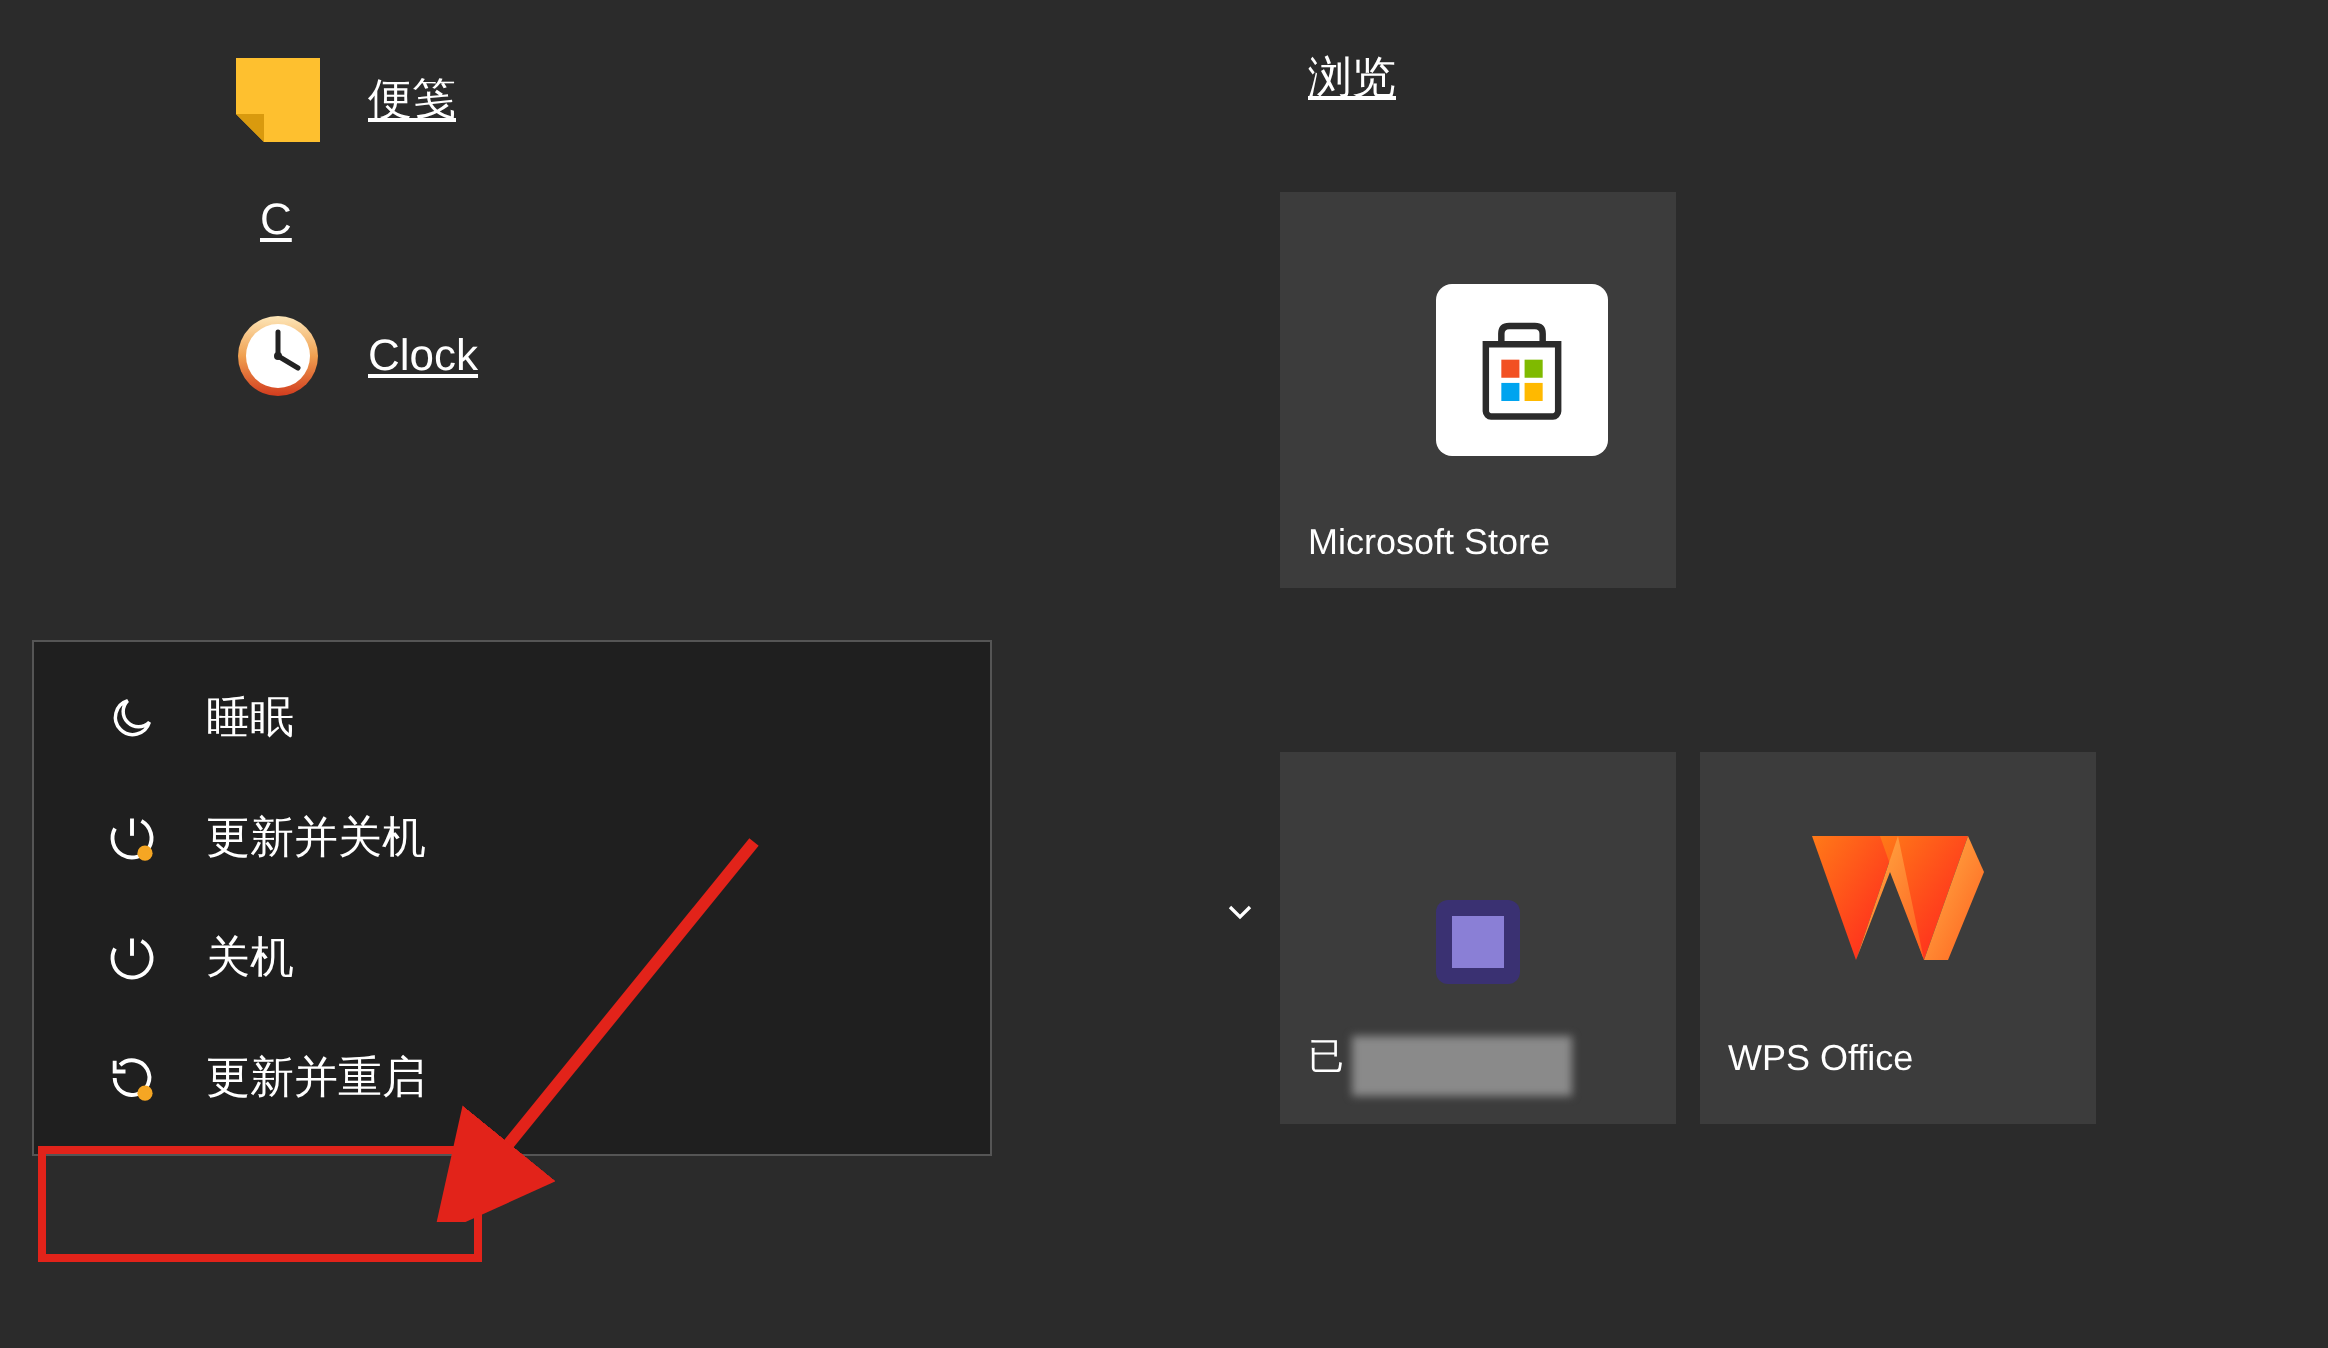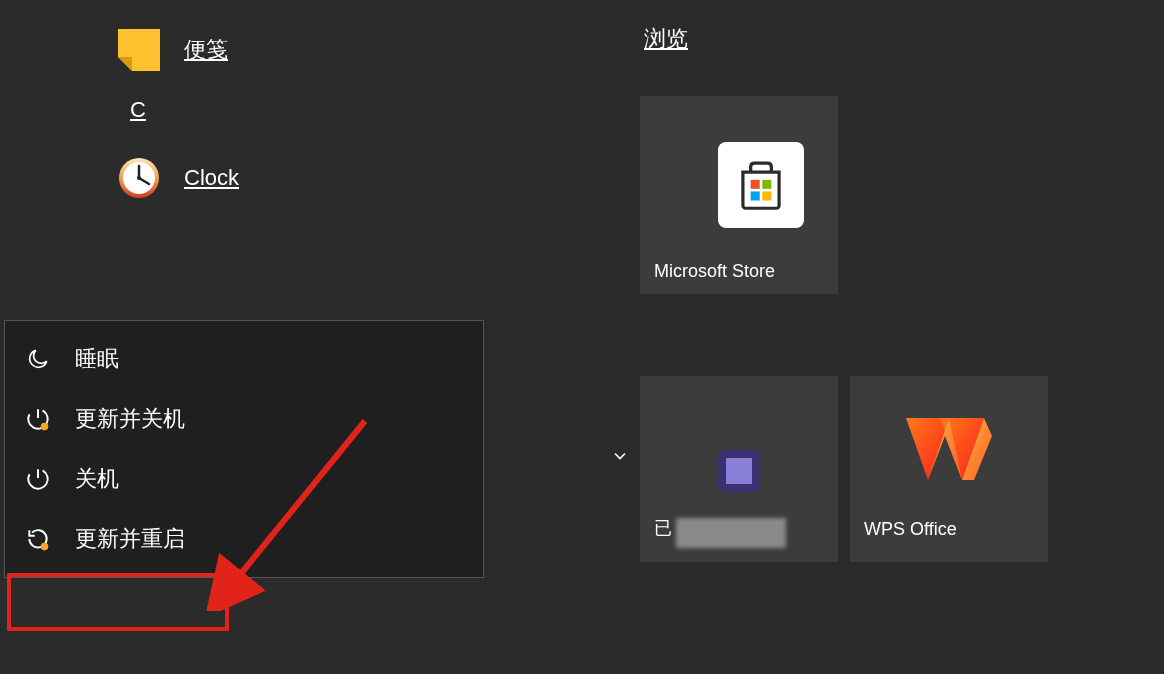--- a/index.html
+++ b/index.html
@@ -46,26 +46,26 @@
       display: flex;
       align-items: center;
       height: 60px;
       padding-left: 130px;
       font-size: 22px;
       margin-bottom: 8px;
     }
 
     .power-menu {
       position: absolute;
-      left: 4px;
+      left: 16px;
       top: 320px;
       width: 480px;
       background: #1f1f1f;
       border: 1px solid #555;
-      padding: 8px 0;
+      padding: 8px 16px;
       z-index: 10;
     }
     .power-item {
       display: flex;
       align-items: center;
       height: 60px;
       padding-left: 18px;
       cursor: pointer;
     }
     .power-item .icon-slot {
@@ -98,21 +98,21 @@
     }
 
     .tiles-area {
       flex: 1;
       padding-top: 24px;
       padding-left: 50px;
     }
     .tiles-header {
       font-size: 22px;
       margin-bottom: 42px;
-      margin-left: 4px;
+      margin-left: 14px;
     }
     .tile-row {
       display: flex;
       gap: 12px;
       align-items: flex-start;
     }
     .tile {
       width: 198px;
       height: 198px;
       background: #3c3c3c;

